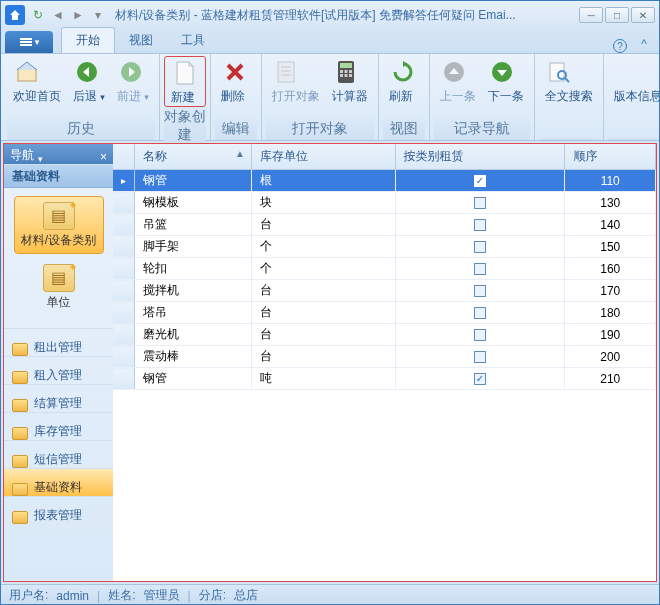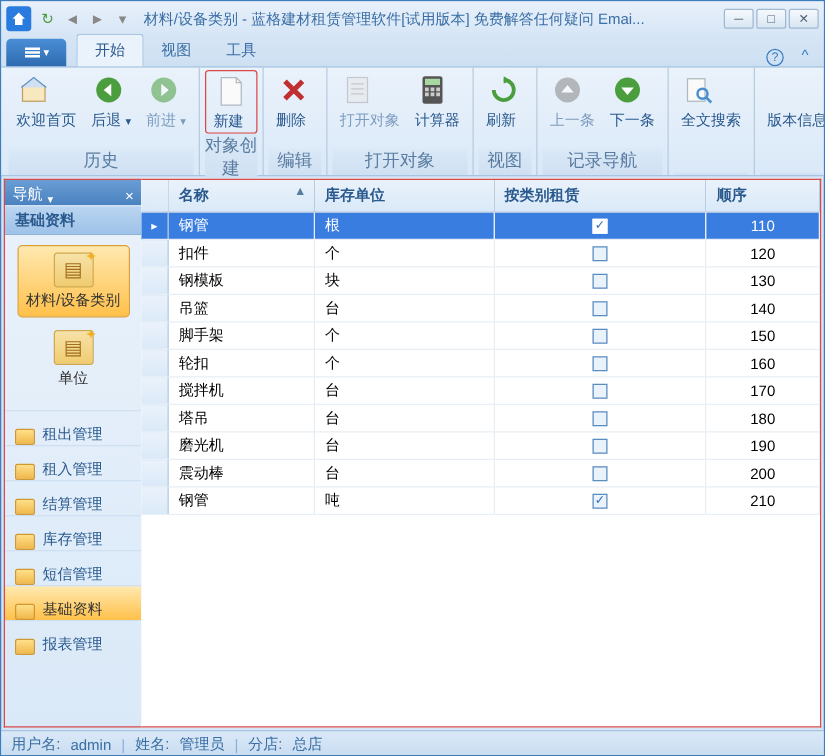--- a/index.html
+++ b/index.html
@@ -42,21 +42,21 @@
 .big-tile .tile-icon .star { position: absolute; top: -4px; right: -4px; font-size: 11px; color: #f0b020; }
 .big-tile .tile-label { color: #333; margin-top: 2px; }
 .nav-list { flex: 1; overflow: auto; }
 .nav-item { height: 28px; display: flex; align-items: flex-end; padding: 0 8px; color: #2a5a8e; cursor: pointer; border-top: 1px solid #cfe0f2; }
 .nav-item.active { background: linear-gradient(#ffe9b0, #ffc04a); color: #333; }
 .nav-item .folder-icon { width: 16px; height: 13px; background: linear-gradient(#ffdf8a, #f0b84a); border-radius: 2px; margin-right: 6px; border: 1px solid #d09830; }
 
 .grid-wrap { flex: 1; margin: 2px 2px 2px 0; border: 1px solid #d94a4a; border-left: none; background: white; overflow: hidden; }
 .grid-wrap-inner { height: 100%; overflow: auto; }
 table { width: 100%; border-collapse: collapse; }
-th { background: linear-gradient(#eaf2fb, #dae9f8); text-align: left; padding: 4px 8px; color: #2a5a8e; border-right: 1px solid #b8cce0; border-bottom: 1px solid #b8cce0; font-weight: bold; position: relative; }
+th { background: linear-gradient(#eaf2fb, #dae9f8); text-align: left; padding: 4px 8px; color: #2a5a8e; border-right: 1px solid #b8cce0; border-bottom: 1px solid #b8cce0; font-weight: normal; position: relative; }
 th .sort-ind { position: absolute; right: 6px; color: #5a7ca0; font-size: 10px; }
 td { padding: 2px 8px; border-bottom: 1px solid #e8eef5; border-right: 1px solid #e8eef5; height: 20px; }
 tr.selected td { background: #3a7de0; color: white; }
 .chk { display: inline-block; width: 12px; height: 12px; border: 1px solid #5a8cc0; background: #eaf2fb; vertical-align: middle; text-align: center; line-height: 10px; font-size: 10px; color: #2a6ac0; }
 tr.selected .chk { border-color: white; background: white; color: #2a6ac0; }
 .col-order { text-align: center; }
 .col-chk { text-align: center; }
 .row-indicator { width: 14px; background: linear-gradient(#eaf2fb, #dae9f8); border-right: 1px solid #b8cce0; text-align: center; color: #3a7de0; font-size: 10px; }
 
 .statusbar { height: 22px; background: linear-gradient(#dae9f8, #c8dcf0); border-top: 1px solid #a8c4e0; display: flex; align-items: center; padding: 0 8px; color: #3a6ea5; gap: 8px; }
@@ -319,27 +319,20 @@
         <tbody id="grid-body">
             <tr class="selected">
               <td class="row-indicator">▸</td>
               <td>钢管</td>
               <td>根</td>
               <td class="col-chk"><span class="chk">✓</span></td>
               <td class="col-order">110</td>
             </tr>
             <tr>
               <td class="row-indicator"></td>
-              <td>扣件</td>
-              <td>个</td>
-              <td class="col-chk"><span class="chk"></span></td>
-              <td class="col-order">120</td>
-            </tr>
-            <tr>
-              <td class="row-indicator"></td>
               <td>钢模板</td>
               <td>块</td>
               <td class="col-chk"><span class="chk"></span></td>
               <td class="col-order">130</td>
             </tr>
             <tr>
               <td class="row-indicator"></td>
               <td>吊篮</td>
               <td>台</td>
               <td class="col-chk"><span class="chk"></span></td>

